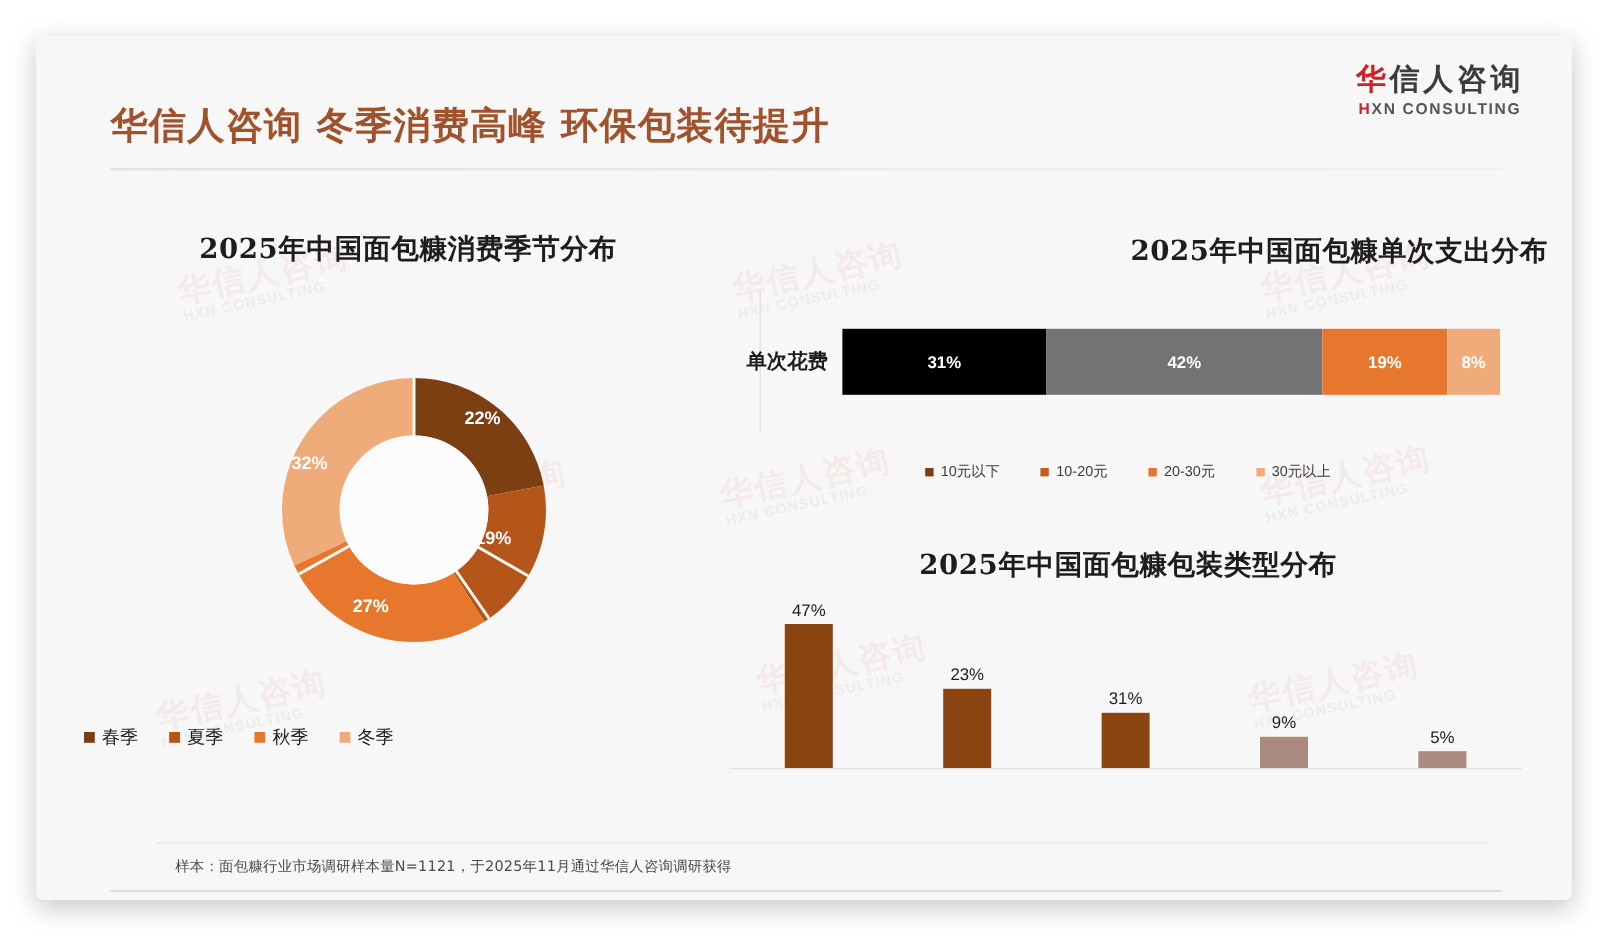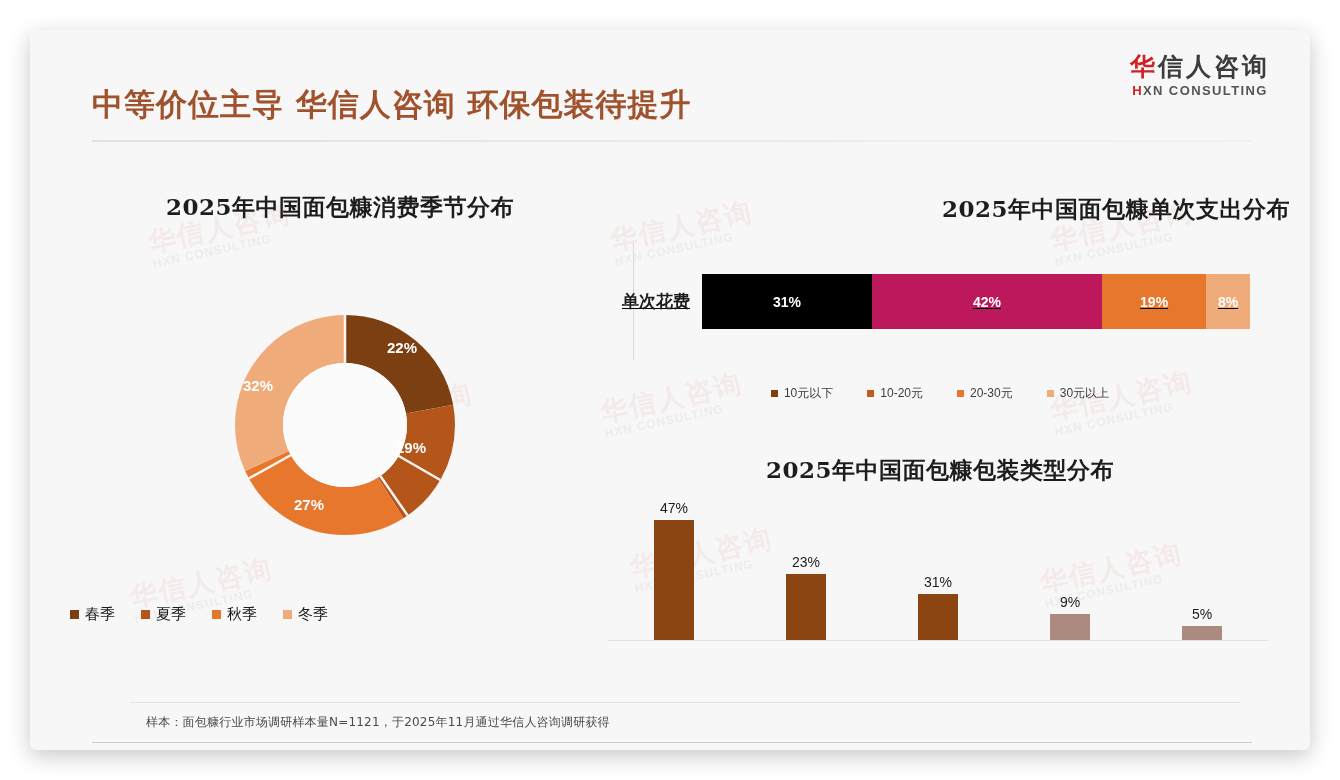--- a/index.html
+++ b/index.html
@@ -65,21 +65,21 @@
     display:flex;align-items:center;gap:26px;
   }
   .legend-item{display:flex;align-items:center;gap:6px;}
   .legend-swatch{width:9px;height:9px;display:inline-block;}
   .legend-text{font-size:15px;color:#1d1d1d;font-family:"DejaVu Serif","Liberation Serif",serif;}
   
   .stack-panel{position:absolute;left:560px;top:150px;width:700px;height:250px;z-index:2;}
   .stack-panel .panel-title{margin-top:14px;text-align:right;}
   .stack-plot{position:absolute;left:0;top:62px;width:700px;height:120px;}
   .stack-axis{position:absolute;left:43px;top:0;width:1px;height:118px;background:#dcdcdc;}
-  .stack-row{position:absolute;left:0;top:32px;height:55px;width:660px;display:flex;align-items:center;text-decoration:underline;}
+  .stack-row{position:absolute;left:0;top:32px;height:55px;width:660px;display:flex;align-items:center;}
   .stack-cat{
     width:100px;text-align:right;padding-right:12px;
     font-size:17px;font-weight:bold;color:#1d1d1d;
     font-family:"DejaVu Sans","Liberation Sans",sans-serif;
   }
   .stack-bars{flex:1;height:55px;display:flex;}
   .stack-seg{
     height:55px;display:flex;align-items:center;justify-content:center;
     font-size:14px;font-weight:bold;color:#fff;
   }
@@ -147,21 +147,21 @@
       <span class="cn">华信人咨询</span>
       <span class="en">HXN CONSULTING</span>
     </div>
     <div class="wm" style="left:1010px;top:520px;">
       <span class="cn">华信人咨询</span>
       <span class="en">HXN CONSULTING</span>
     </div>
   </div>
 
   <div class="header">
-    <div class="title">中等价位主导 华信人咨询 环保包装待提升</div>
+    <div class="title">华信人咨询 冬季消费高峰 环保包装待提升</div>
     <div class="logo">
       <div class="logo-cn"><span class="hz">华</span><span>信人咨询</span></div>
       <div class="logo-en"><span class="h">H</span><span>XN CONSULTING</span></div>
     </div>
   </div>
   <div class="header-rule"></div>
 
   <div class="donut-panel">
     <div class="panel-title">2025年中国面包糠消费季节分布</div>
     <div class="donut-wrap">
@@ -208,21 +208,21 @@
   </div>
 
   <div class="stack-panel">
     <div class="panel-title">2025年中国面包糠单次支出分布</div>
     <div class="stack-plot">
       <div class="stack-axis"></div>
       <div class="stack-row">
         <div class="stack-cat">单次花费</div>
         <div class="stack-bars">
           <div class="stack-seg" style="background:#000000;width:31%;">31%</div>
-          <div class="stack-seg" style="background:#be185d;width:42%;">42%</div>
+          <div class="stack-seg" style="background:#737373;width:42%;">42%</div>
           <div class="stack-seg" style="background:#e8772e;width:19%;">19%</div>
           <div class="stack-seg" style="background:#f0ab7b;width:8%;">8%</div>
         </div>
       </div>
     </div>
     <div class="stack-legend">
       <div class="legend-item">
         <span class="legend-swatch" style="background:#7b3f12"></span>
         <span class="legend-text">10元以下</span>
       </div>

